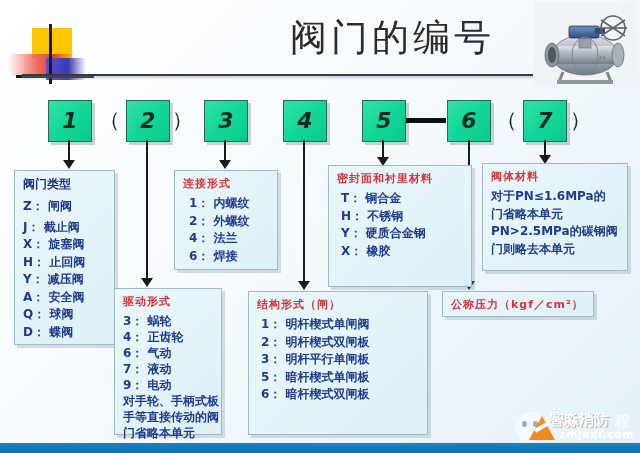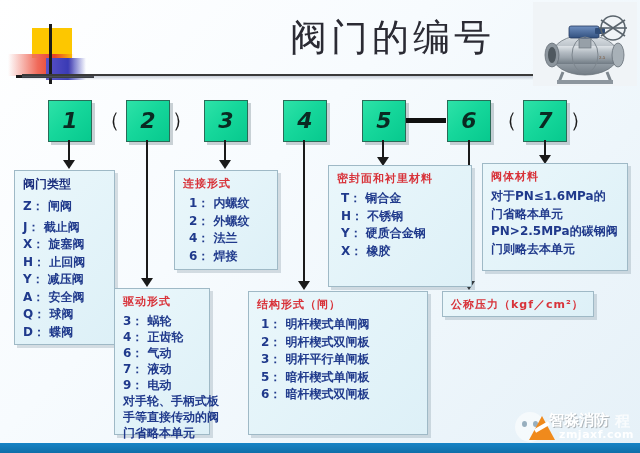--- a/index.html
+++ b/index.html
@@ -196,21 +196,21 @@
     <div class="iline loose">Z： 闸阀</div>
     <div class="iline loose" style="margin-top:3px;">J： 截止阀</div>
     <div class="iline loose">X： 旋塞阀</div>
     <div class="iline loose">H： 止回阀</div>
     <div class="iline loose">Y： 减压阀</div>
     <div class="iline loose">A： 安全阀</div>
     <div class="iline loose">Q： 球阀</div>
     <div class="iline loose">D： 蝶阀</div>
   </div>
 
-  <div class="ibox" style="left:114px;top:288px;width:96px;height:147px;">
+  <div class="ibox" style="left:114px;top:288px;width:108px;height:147px;">
     <div class="ihead">驱动形式</div>
     <div class="iline">3： 蜗轮</div>
     <div class="iline">4： 正齿轮</div>
     <div class="iline">6： 气动</div>
     <div class="iline">7： 液动</div>
     <div class="iline">9： 电动</div>
     <div class="iline">对手轮、手柄式板</div>
     <div class="iline">手等直接传动的阀</div>
     <div class="iline">门省略本单元</div>
   </div>

